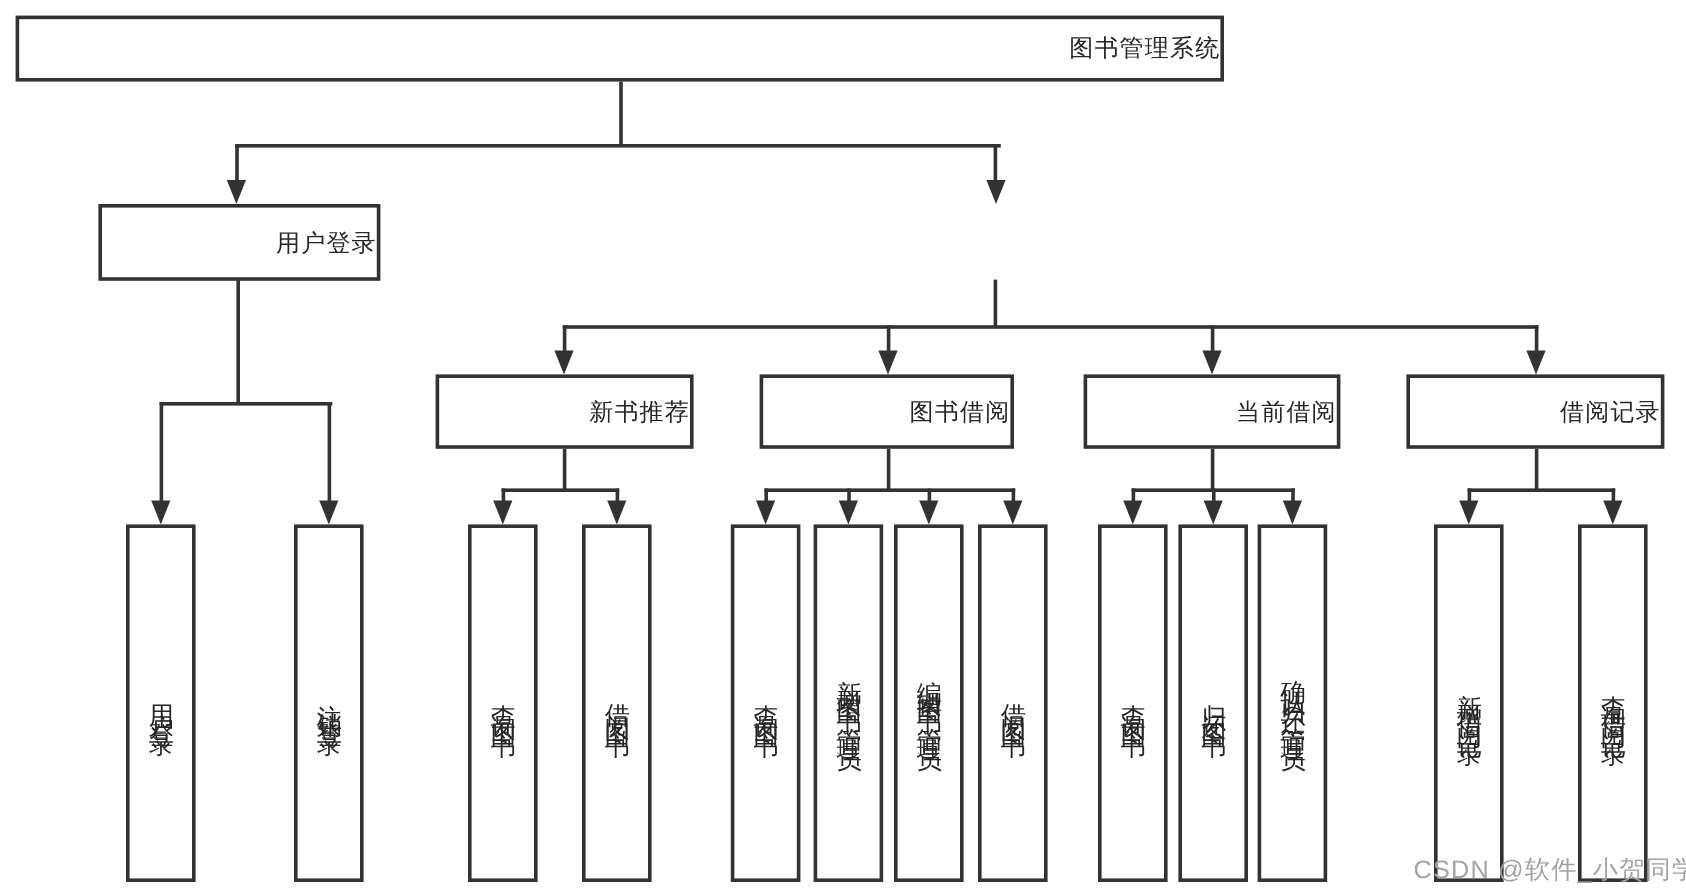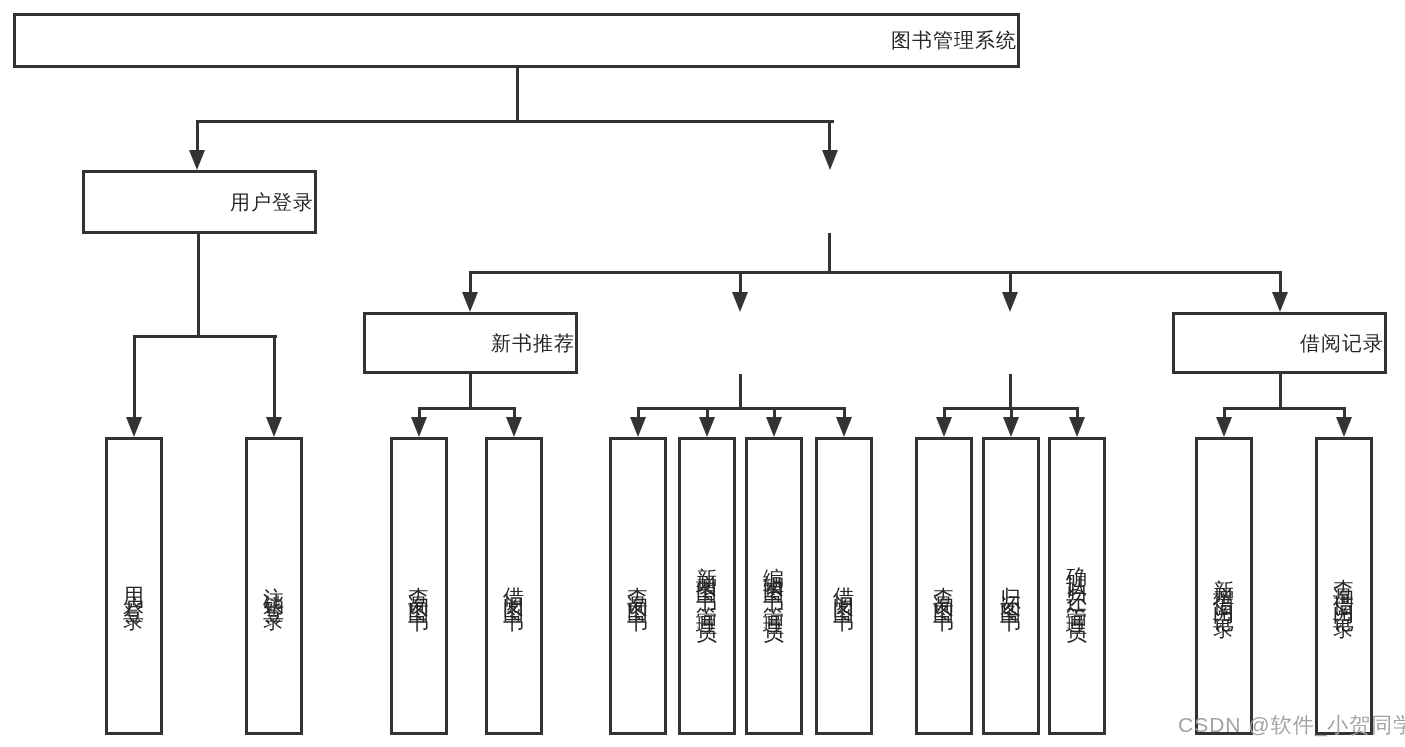--- a/index.html
+++ b/index.html
@@ -67,20 +67,26 @@
   <div class="vline" style="left:739px;top:271px;height:24px;"></div>
   <div class="vline" style="left:1009px;top:271px;height:24px;"></div>
   <div class="vline" style="left:1279px;top:271px;height:24px;"></div>
   <div class="arrow" style="left:462px;top:292px;"></div>
   <div class="arrow" style="left:732px;top:292px;"></div>
   <div class="arrow" style="left:1002px;top:292px;"></div>
   <div class="arrow" style="left:1272px;top:292px;"></div>
 
   <div class="box" style="left:363px;top:312px;width:215px;height:62px;">
     <span>新书推荐</span>
+  </div>
+  <div class="box" style="left:633px;top:312px;width:212px;height:62px;">
+    <span>图书借阅</span>
+  </div>
+  <div class="box" style="left:903px;top:312px;width:214px;height:62px;">
+    <span>当前借阅</span>
   </div>
   <div class="box" style="left:1172px;top:312px;width:215px;height:62px;">
     <span>借阅记录</span>
   </div>
 
   <div class="vline" style="left:469px;top:374px;height:35px;"></div>
   <div class="hline" style="left:418px;top:407px;width:98px;"></div>
   <div class="vline" style="left:418px;top:407px;height:12px;"></div>
   <div class="vline" style="left:513px;top:407px;height:12px;"></div>
   <div class="arrow" style="left:411px;top:417px;"></div>

